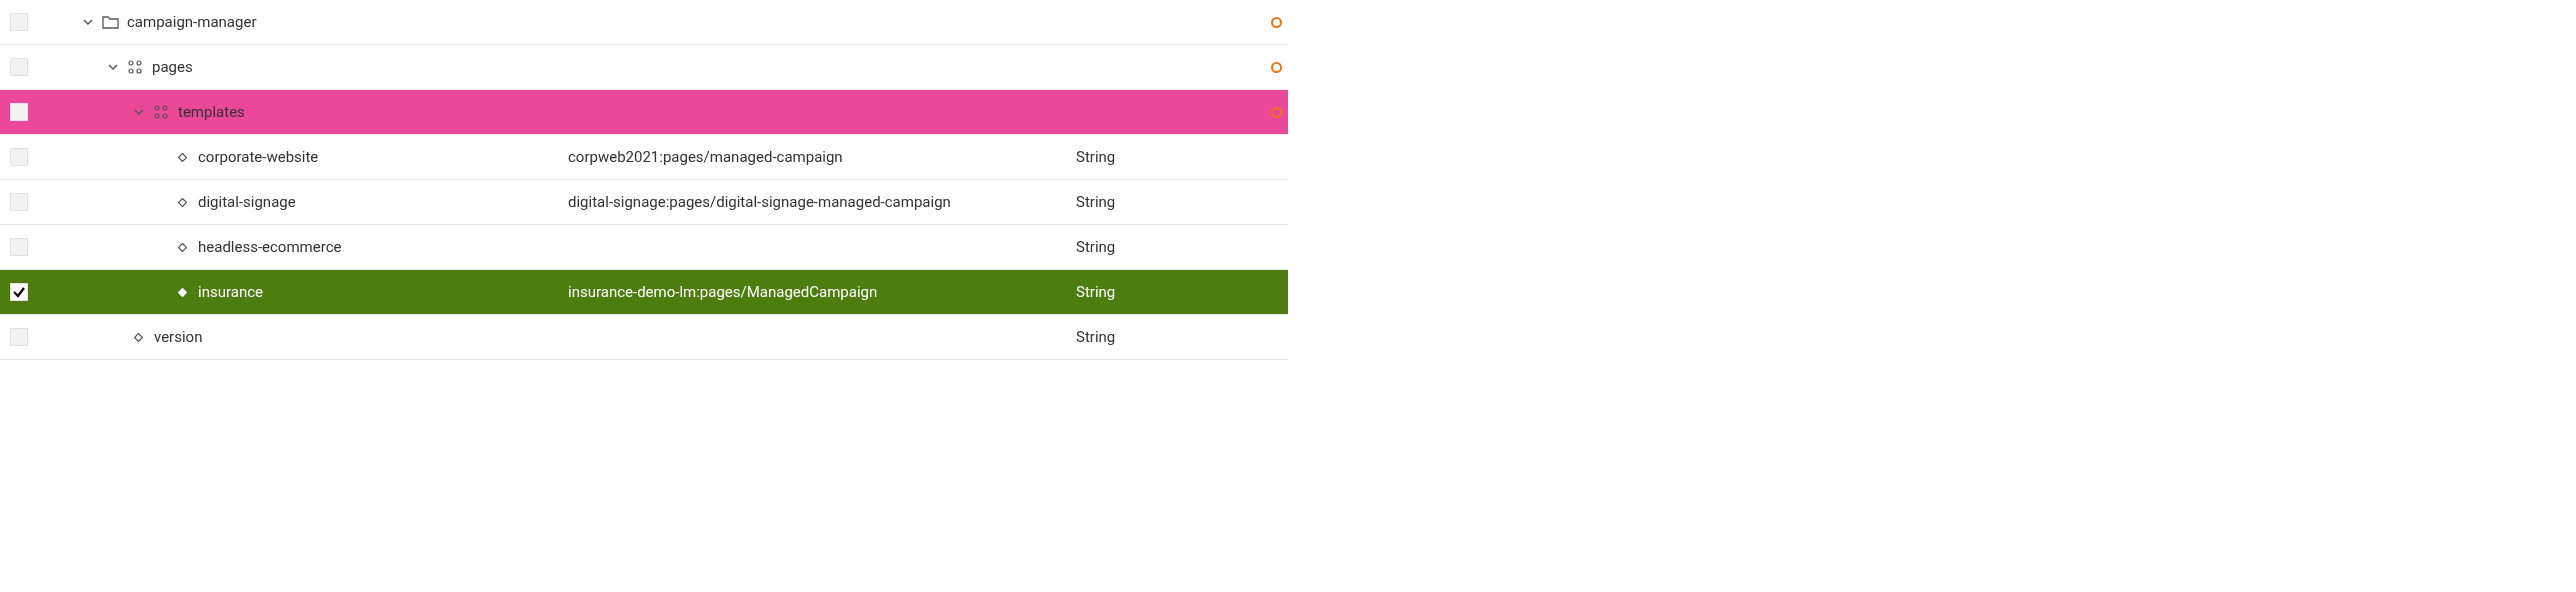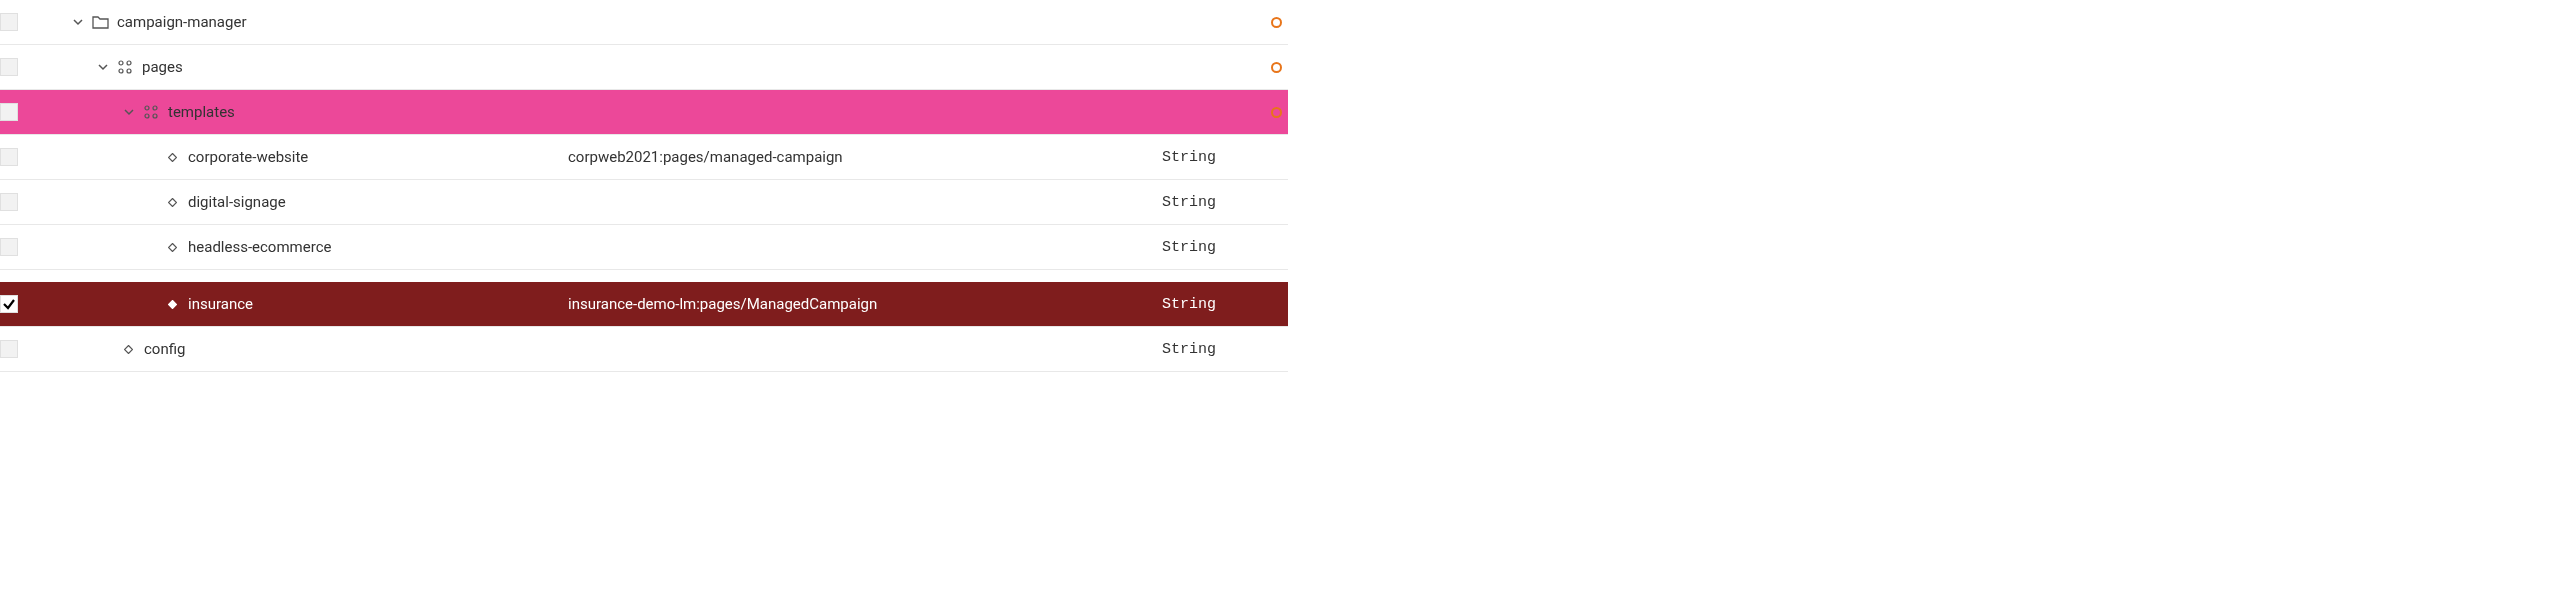--- a/index.html
+++ b/index.html
@@ -8,30 +8,29 @@
     font-size: 15px;
     color: #333;
     background: #fff;
     width: 1288px;
   }
   .row {
     display: flex;
     align-items: center;
     height: 45px;
     border-bottom: 1px solid #e8e8e8;
-    padding: 0 0;
+    padding: 0 10px;
     position: relative;
   }
   .row.highlighted {
     background: #ec4899;
   }
   .row.selected {
-    background: #7f1d1d;
+    background: #4d7c0f;
     color: #fff;
-    margin-top: 12px;
   }
   .row.selected .type-col { color: #fff; }
   .row.selected .bullet-icon svg path { fill: #fff; }
   .checkbox {
     width: 18px;
     height: 18px;
     background: #f2f2f2;
     border: 1px solid #e0e0e0;
     margin-right: 8px;
     flex-shrink: 0;
@@ -72,24 +71,23 @@
   .name-col {
     flex: 0 0 auto;
   }
   .value-col {
     position: absolute;
     left: 568px;
     width: 518px;
   }
   .type-col {
     position: absolute;
-    left: 1162px;
+    left: 1076px;
     width: 100px;
     color: #333;
-    font-family: Liberation Mono, monospace;
   }
   .status-col {
     position: absolute;
     left: 1261px;
     width: 30px;
     display: flex;
     align-items: center;
     justify-content: center;
   }
   .date-col {
@@ -199,20 +197,21 @@
     </div>
     <div class="row">
       <div class="checkbox"></div>
       <div class="indent" style="width: 140px;"></div>
       <span class="bullet-icon">
         <svg width="9" height="9" viewBox="0 0 9 9">
           <path d="M4.5 0.5 L8.5 4.5 L4.5 8.5 L0.5 4.5 Z" stroke="#555" stroke-width="1.2" fill="none"></path>
         </svg>
       </span>
       <span class="name-col">digital-signage</span>
+      <span class="value-col">digital-signage:pages/digital-signage-managed-campaign</span>
       <span class="type-col">String</span>
     </div>
     <div class="row">
       <div class="checkbox"></div>
       <div class="indent" style="width: 140px;"></div>
       <span class="bullet-icon">
         <svg width="9" height="9" viewBox="0 0 9 9">
           <path d="M4.5 0.5 L8.5 4.5 L4.5 8.5 L0.5 4.5 Z" stroke="#555" stroke-width="1.2" fill="none"></path>
         </svg>
       </span>
@@ -236,17 +235,17 @@
       <span class="type-col">String</span>
     </div>
     <div class="row">
       <div class="checkbox"></div>
       <div class="indent" style="width: 96px;"></div>
       <span class="bullet-icon">
         <svg width="9" height="9" viewBox="0 0 9 9">
           <path d="M4.5 0.5 L8.5 4.5 L4.5 8.5 L0.5 4.5 Z" stroke="#555" stroke-width="1.2" fill="none"></path>
         </svg>
       </span>
-      <span class="name-col">config</span>
+      <span class="name-col">version</span>
       <span class="type-col">String</span>
     </div>
   </div>
 
 
 </body></html>

